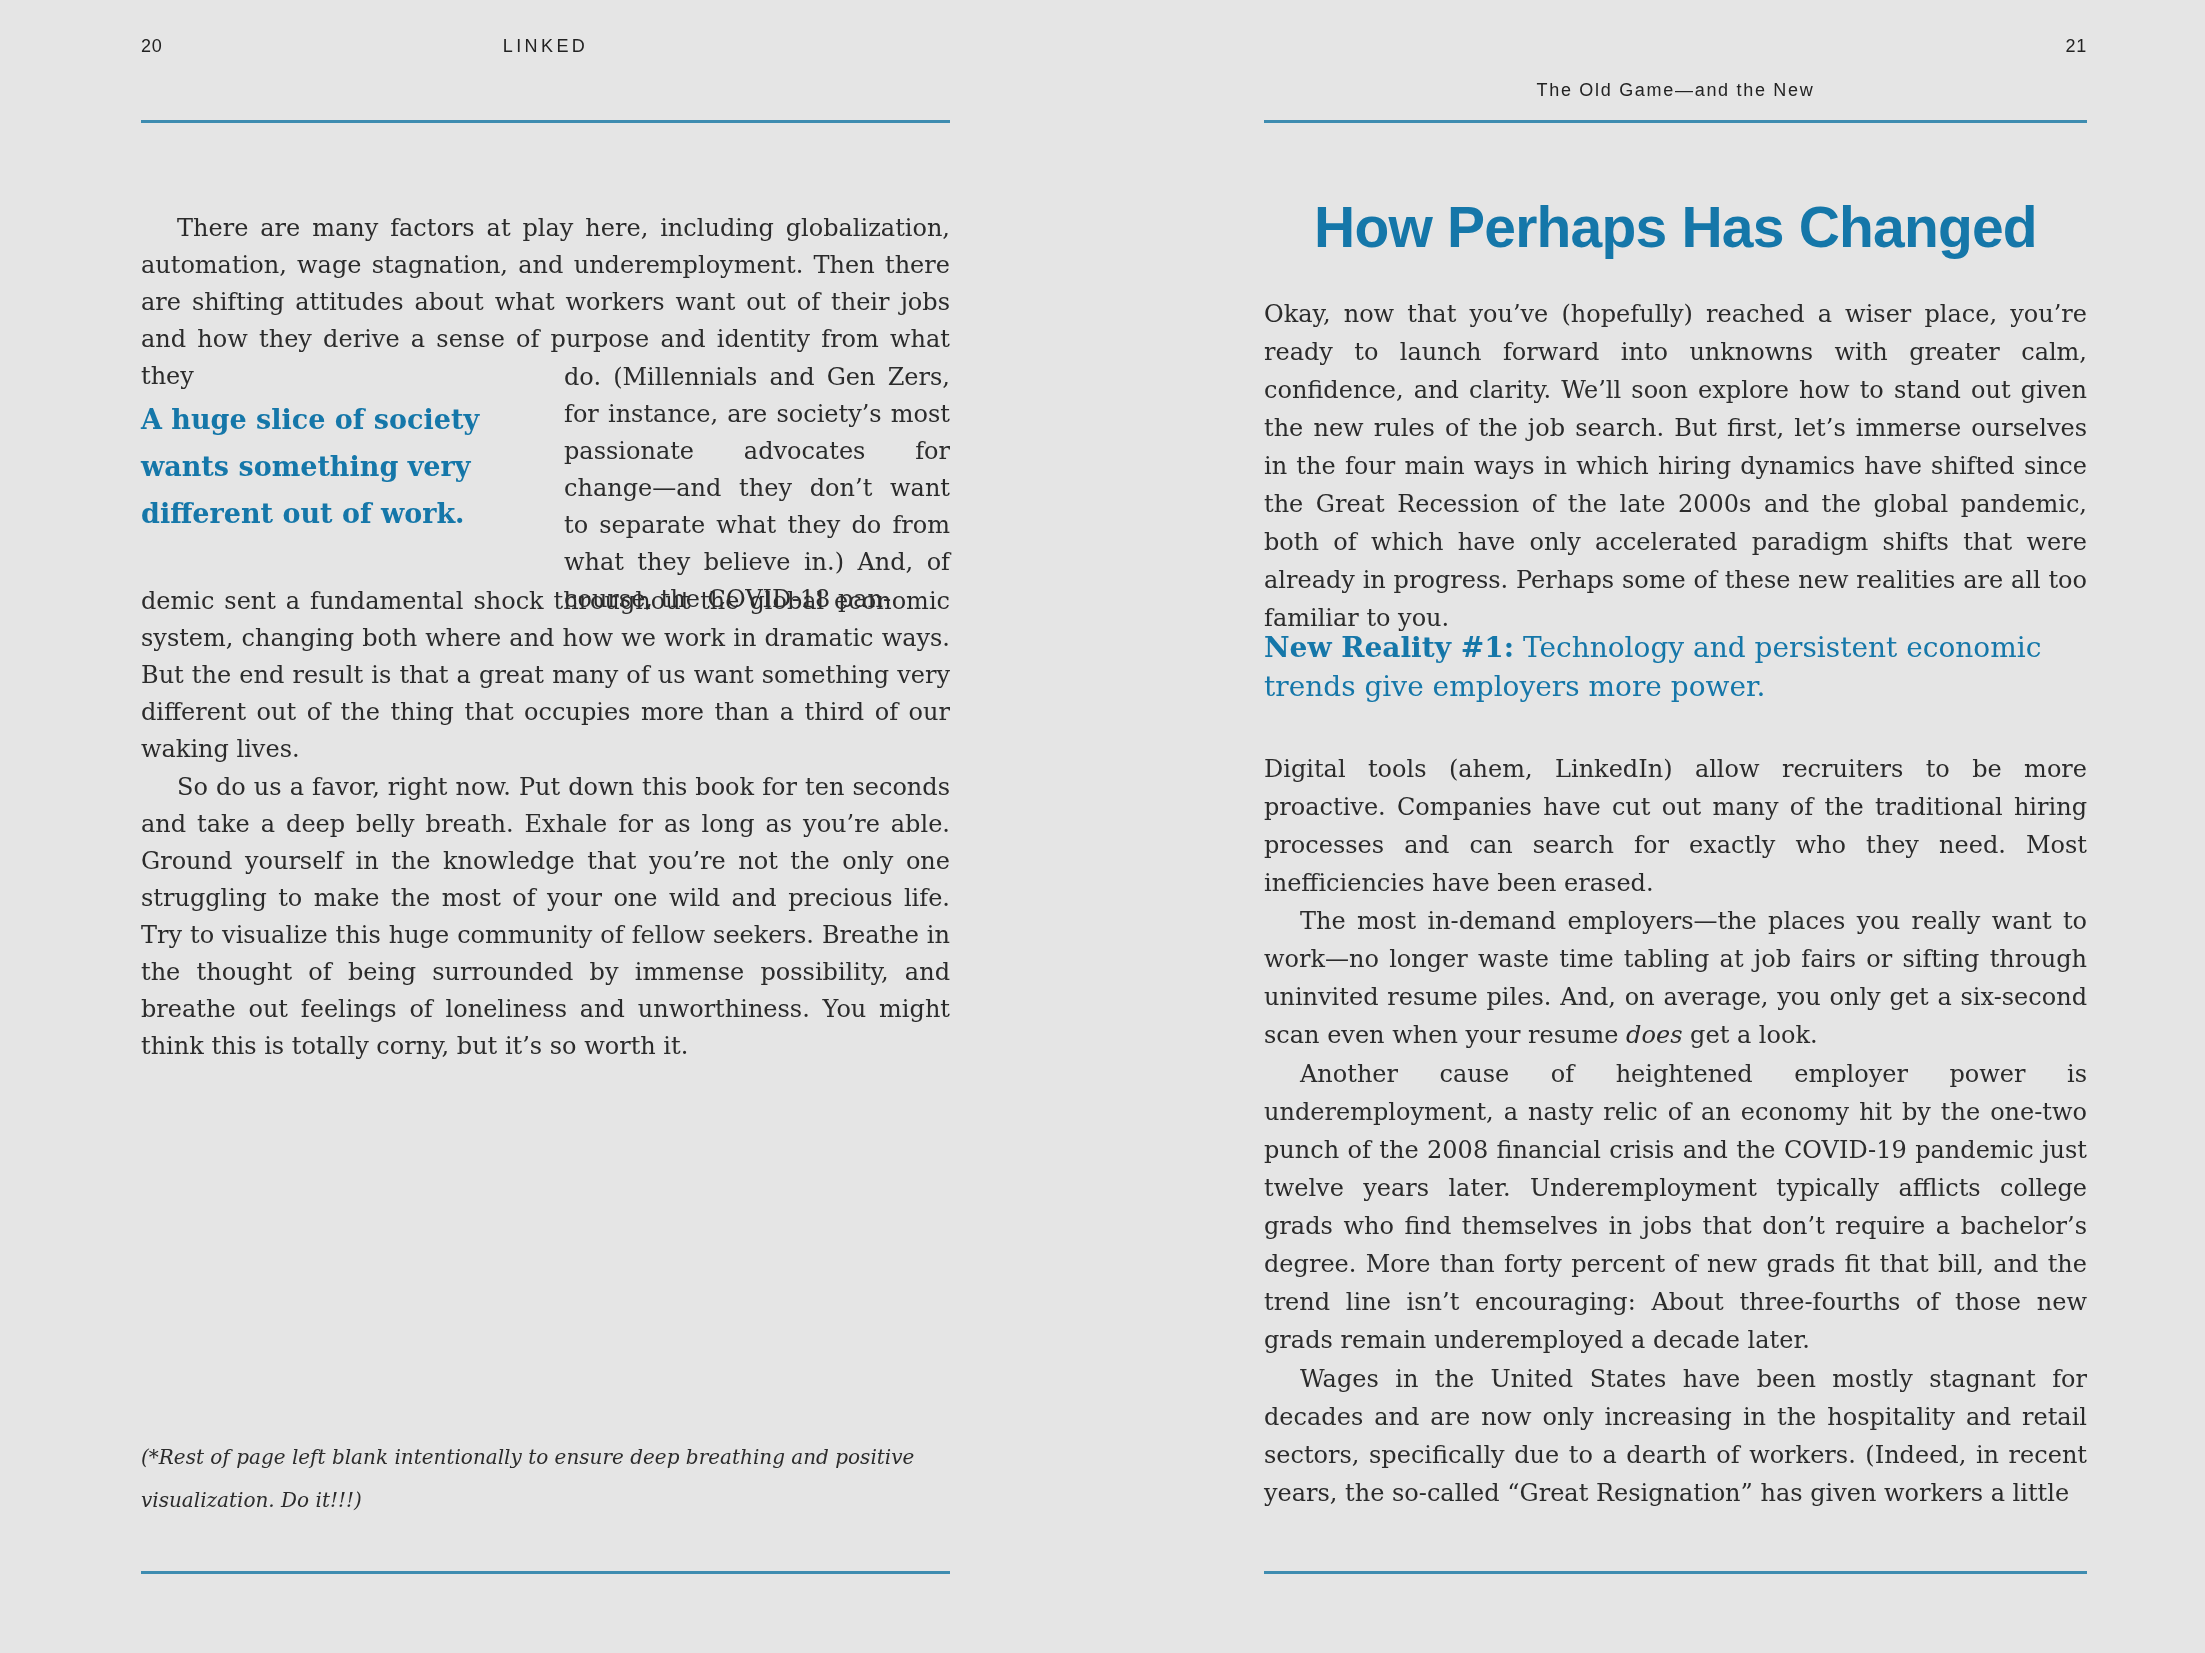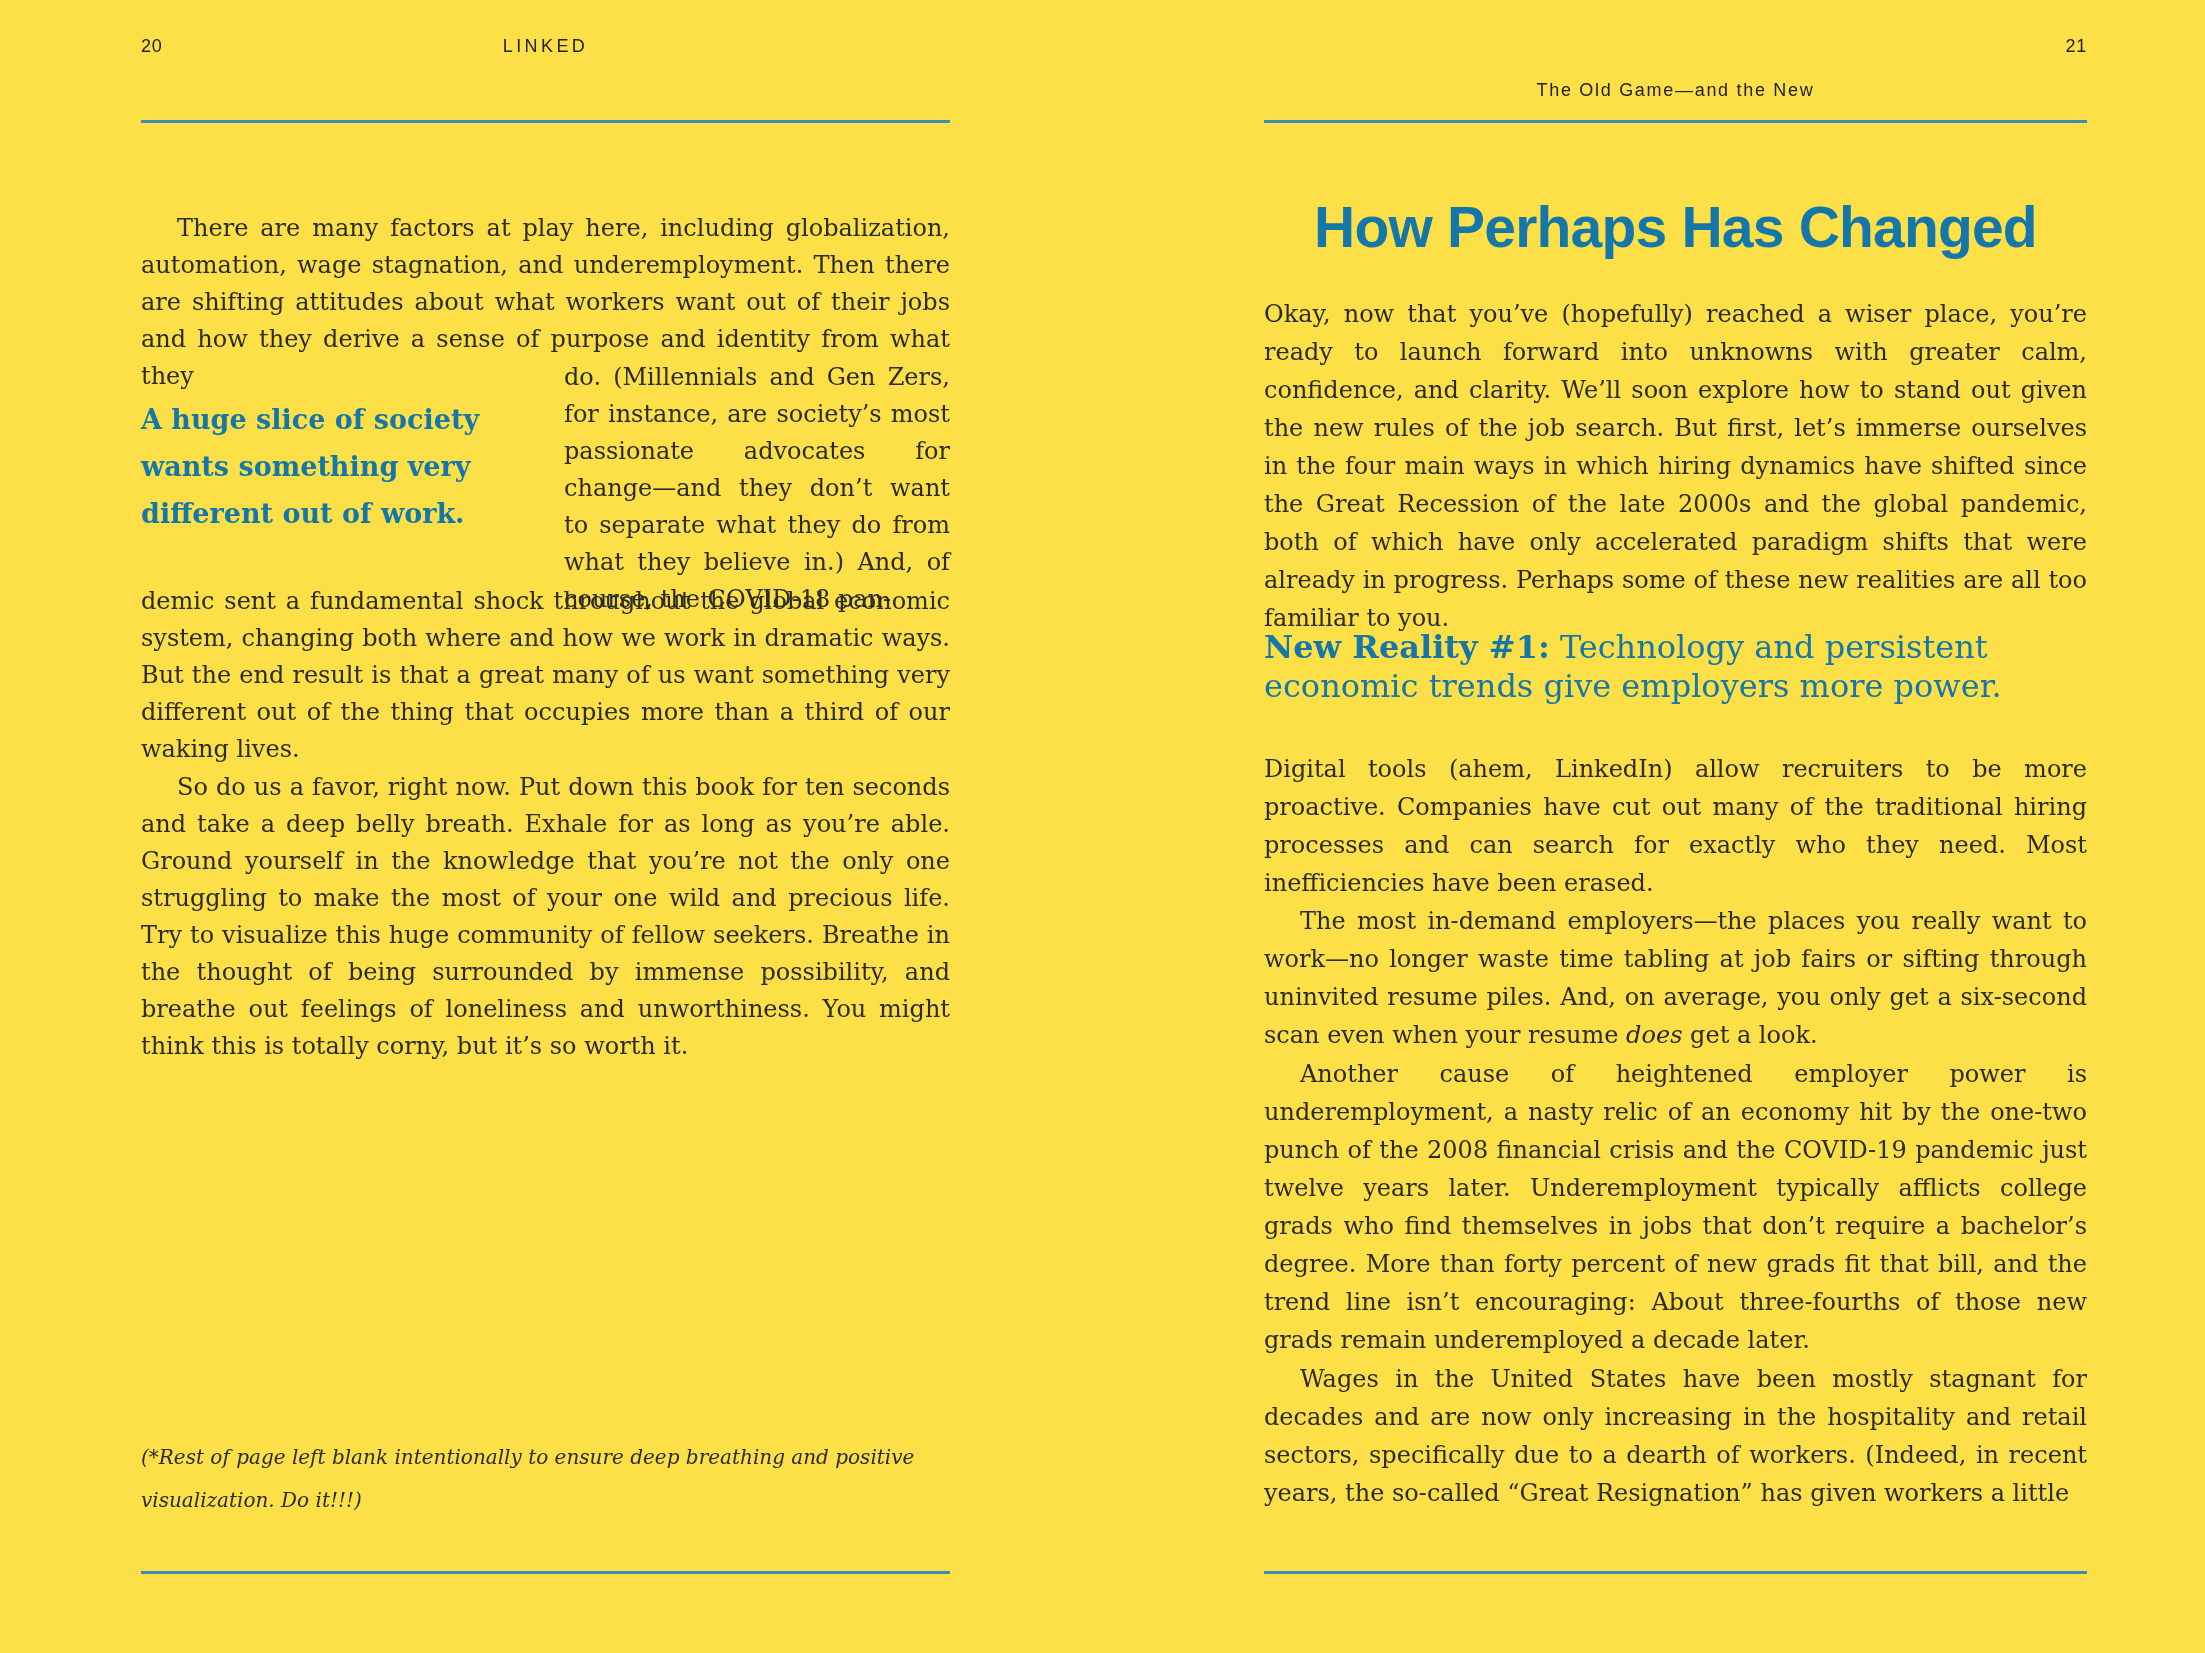--- a/index.html
+++ b/index.html
@@ -1,16 +1,16 @@
 <!DOCTYPE html>
 <html style="font-size:13.6px"><head>
 <meta charset="utf-8">
 <style>
   html,body{margin:0;padding:0;background:#ffffff;}
-  #spread{position:relative;width:2205px;height:1654px;background:#fde047;overflow:hidden;
+  #spread{position:relative;width:2205px;height:1654px;background:#e5e5e5;overflow:hidden;
           font-family:"DejaVu Serif", serif;color:#2b2b2b;}
   .page{position:absolute;top:0;width:1103px;height:1654px;}
   #page-left{left:0;}
   #page-right{left:1103px;}
   .content{position:absolute;}
   
   .header-row{position:absolute;top:36px;height:25.4px;
               font-family:"Liberation Sans", sans-serif;font-size:18px;color:#222;}
   .hr-num{position:absolute;top:0;letter-spacing:0.8px;}
   .hr-title{position:absolute;top:0;left:0;right:0;text-align:center;letter-spacing:3.4px;}
@@ -23,21 +23,21 @@
   
   .wrap-region{display:flex;align-items:flex-start;}
   .pull-quote{width:399px;margin-right:24px;margin-top:37px;flex:none;
               font-weight:bold;color:#1577a9;font-size:27px;line-height:47px;text-align:left;}
   .wrap-text{flex:1;font-size:24px;line-height:37px;text-align:justify;}
   .footnote{font-style:italic;font-size:20px;line-height:43px;text-align:left;}
   
   .chapter-title{font-family:"Liberation Sans", sans-serif;font-weight:700;
                  font-size:57px;line-height:68px;color:#1577a9;text-align:center;
                  letter-spacing:-0.8px;}
-  .section-heading{font-size:32px;line-height:39px;color:#1577a9;text-align:left;}
+  .section-heading{font-size:28px;line-height:39px;color:#1577a9;text-align:left;}
   .section-heading .lead{font-weight:bold;}
   .em{font-style:italic;}
 </style>
 </head>
 <body>
 
 <div id="spread">
 
   <div class="page" id="page-left">
     <div class="header-row" style="left:141px;width:809px;">

